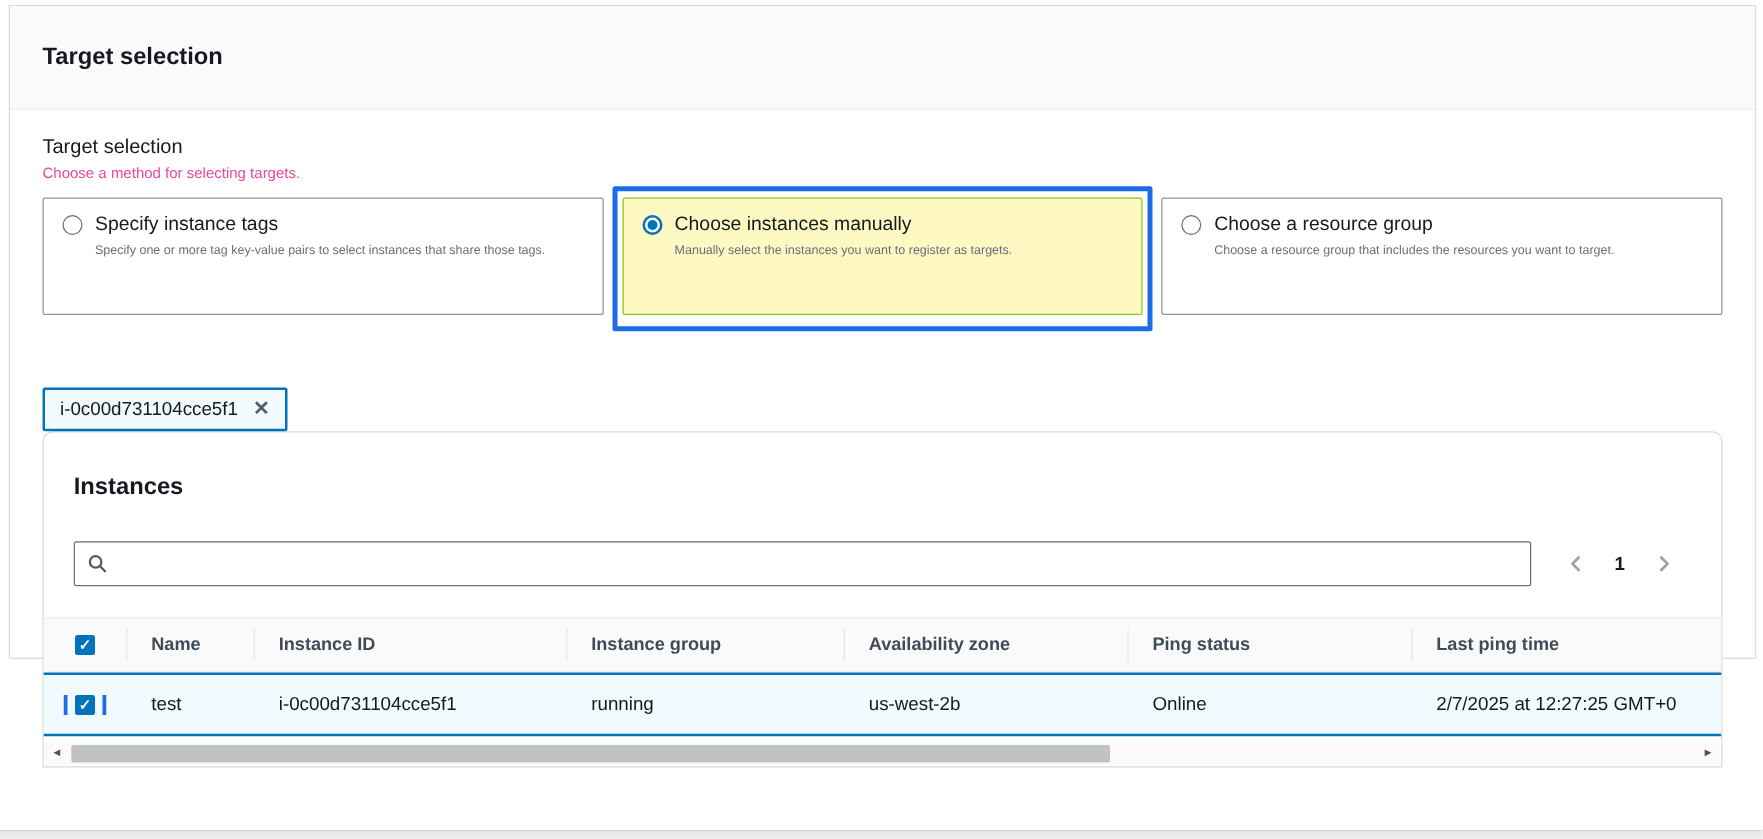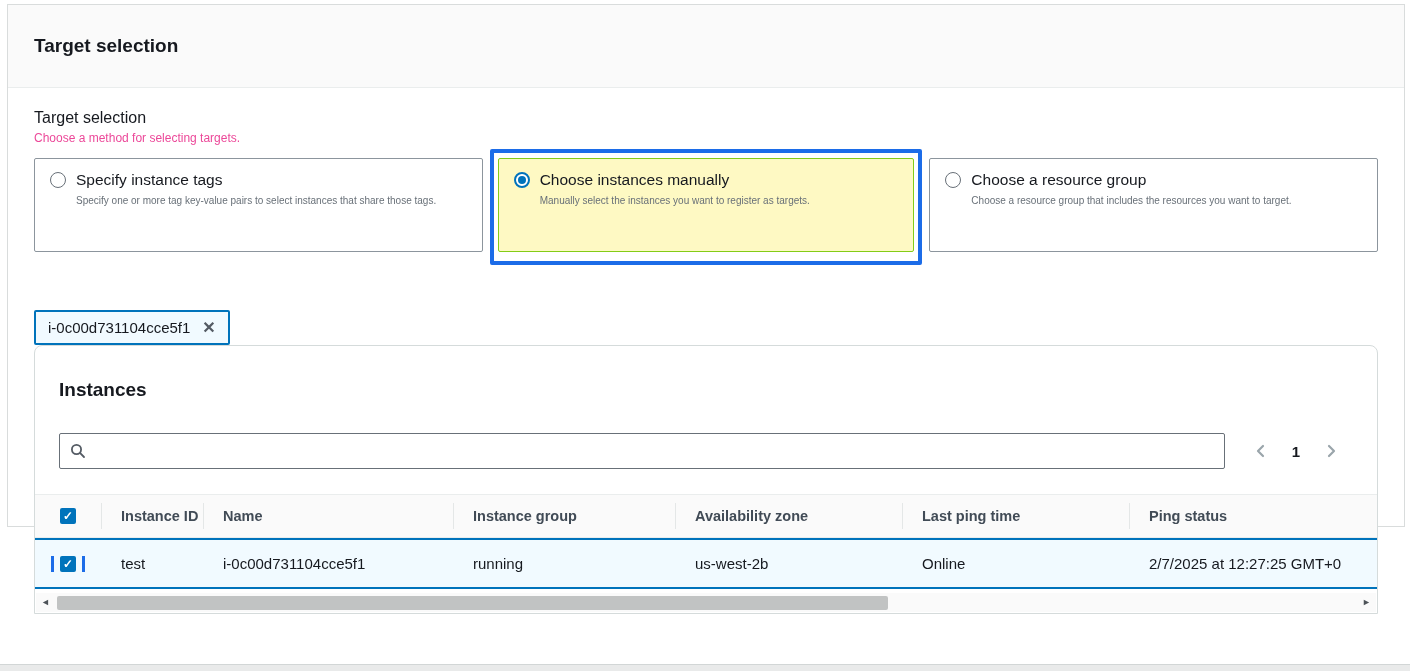--- a/index.html
+++ b/index.html
@@ -155,26 +155,26 @@
               <polyline points="3,2 8,7 3,12" stroke="#9aa5ab" stroke-width="2.2" fill="none" stroke-linecap="round" stroke-linejoin="round"></polyline>
             </svg>
           </button>
         </div>
       </div>
 
       <div class="tgrid thead">
         <div class="th cb-cell">
           <span class="checkbox">✓</span>
         </div>
+        <div class="th">Name</div>
         <div class="th">Instance ID</div>
-        <div class="th">Name</div>
         <div class="th">Instance group</div>
         <div class="th">Availability zone</div>
+        <div class="th">Ping status</div>
         <div class="th">Last ping time</div>
-        <div class="th">Ping status</div>
       </div>
 
       <div class="tgrid trow">
         <div class="td cb-cell">
           <span class="cb-annot-wrap">
             <span class="checkbox">✓</span>
             <span class="cb-annot"></span>
           </span>
         </div>
         <div class="td">test</div>

